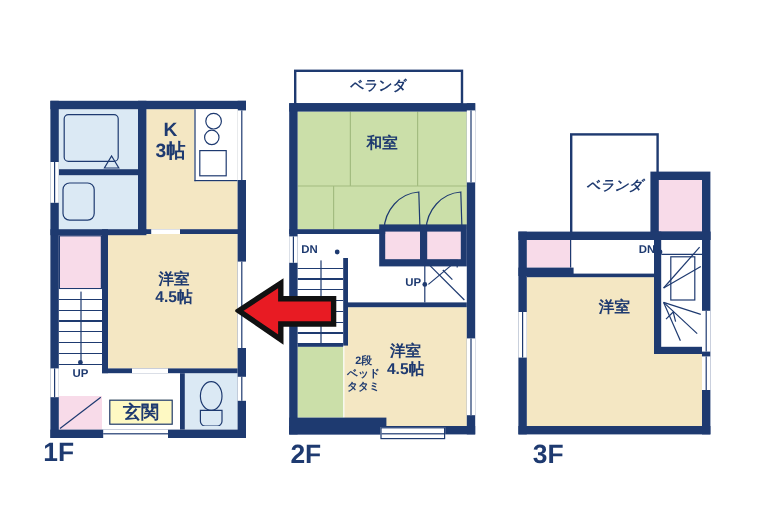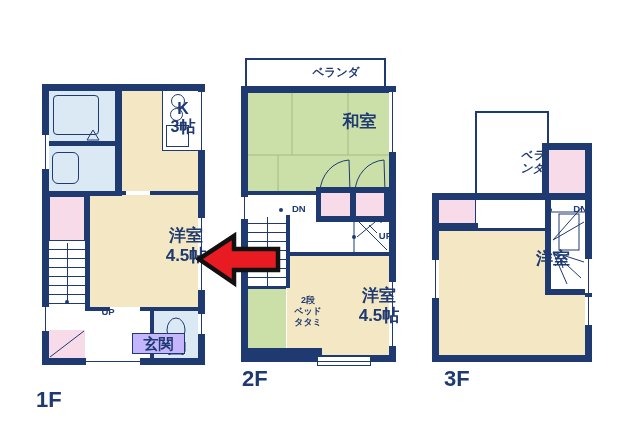--- a/index.html
+++ b/index.html
@@ -9,22 +9,22 @@
   html,body{margin:0;padding:0;background:#fff;}
   .canvas{position:relative;width:640px;height:443px;background:#fff;overflow:hidden;
           font-family:"Liberation Sans","DejaVu Sans",sans-serif;}
   .abs{position:absolute;}
   .w{position:absolute;background:var(--wall);}
   .fill{position:absolute;}
   .win-v{position:absolute;background:#fff;}
   .win-v::after{content:"";position:absolute;left:45%;top:0;bottom:0;width:1px;background:var(--wall);}
   .win-h{position:absolute;background:#fff;}
   .win-h::after{content:"";position:absolute;top:45%;left:0;right:0;height:1px;background:var(--wall);}
-  .lbl{position:absolute;color:var(--text);font-weight:bold;text-align:center;line-height:1.15;margin-left:41px;}
-  .s17{font-size:17px;} .s16{font-size:16px;} .s15{font-size:15px;}
+  .lbl{position:absolute;color:var(--text);font-weight:bold;text-align:center;line-height:1.15;}
+  .s17{font-size:13px;} .s16{font-size:16px;} .s15{font-size:15px;}
   .s11{font-size:11.5px;} .s9{font-size:9.5px;} .s8{font-size:9px;line-height:1.2;}
   .floorlab{position:absolute;color:var(--text);font-weight:bold;font-size:22px;}
   .treads{background:#fff repeating-linear-gradient(to bottom,rgba(0,0,0,0) 0 8px,var(--wall) 8px 9px);}
   .stairline{position:absolute;left:50%;top:2px;bottom:2px;width:1px;background:var(--wall);}
   .dot{position:absolute;width:4px;height:4px;border-radius:50%;background:var(--wall);}
   .fixture{position:absolute;border:1.5px solid var(--wall);background:transparent;}
   .ln{stroke:var(--wall);fill:none;}
   svg{position:absolute;display:block;}
 </style>
 </head>
@@ -87,23 +87,23 @@
 
     <div class="lbl s16" style="left:76px;top:16px;width:48px;">
       <div>K</div>
       <div>3帖</div>
     </div>
     <div class="lbl s17" style="left:58px;top:142px;width:90px;">
       <div>洋室</div>
       <div>4.5帖</div>
     </div>
     <div class="lbl s9" style="left:7px;top:223px;width:36px;">UP</div>
-    <div class="lbl s15" style="left:49px;top:249px;width:53px;height:21px;border:1px solid var(--wall);background:#c4b5fd;box-sizing:border-box;line-height:19px;">玄関</div>
+    <div class="lbl s15" style="left:49px;top:249px;width:53px;height:21px;border:1px solid var(--wall);background:#fef9c3;box-sizing:border-box;line-height:19px;">玄関</div>
   </div>
-  <div class="floorlab" style="left:36px;top:387px;">1F</div>
+  <div class="floorlab" style="left:36px;top:364px;">1F</div>
 
   <div class="abs" style="left:241px;top:58px;width:155px;height:312px;">
 
     <div class="fill" style="left:4px;top:0;width:141px;height:30px;background:#fff;border:2px solid var(--wall);box-sizing:border-box;">
       <div class="lbl s11" style="left:0;right:0;top:6px;">ベランダ</div>
     </div>
 
     <div class="fill" style="left:7px;top:35px;width:141px;height:98px;background:var(--green);">
       <svg width="141" height="98" viewBox="0 0 141 98">
         <line x1="0" y1="62" x2="141" y2="62" stroke="#a3bc80" stroke-width="1"></line>
@@ -153,21 +153,21 @@
       <div>和室</div>
     </div>
     <div class="lbl s9" style="left:10px;top:146px;width:30px;text-align:left;">DN</div>
     <div class="dot" style="left:38px;top:150px;"></div>
     <div class="lbl s9" style="left:84px;top:173px;width:26px;text-align:right;">UP</div>
     <div class="dot" style="left:111px;top:177px;"></div>
     <div class="lbl s17" style="left:52px;top:228px;width:90px;">
       <div>洋室</div>
       <div>4.5帖</div>
     </div>
-    <div class="lbl s8" style="left:7px;top:237px;width:38px;">
+    <div class="lbl s8" style="left:7px;top:237px;width:38px;padding-left:36px;">
       <div>2段</div>
       <div>ベッド</div>
       <div>タタミ</div>
     </div>
   </div>
   <div class="floorlab" style="left:242px;top:366px;">2F</div>
 
   <div class="abs" style="left:432px;top:111px;width:160px;height:254px;">
 
     <div class="fill" style="left:43px;top:0;width:74px;height:85px;background:#fff;border:2px solid var(--wall);box-sizing:border-box;">

